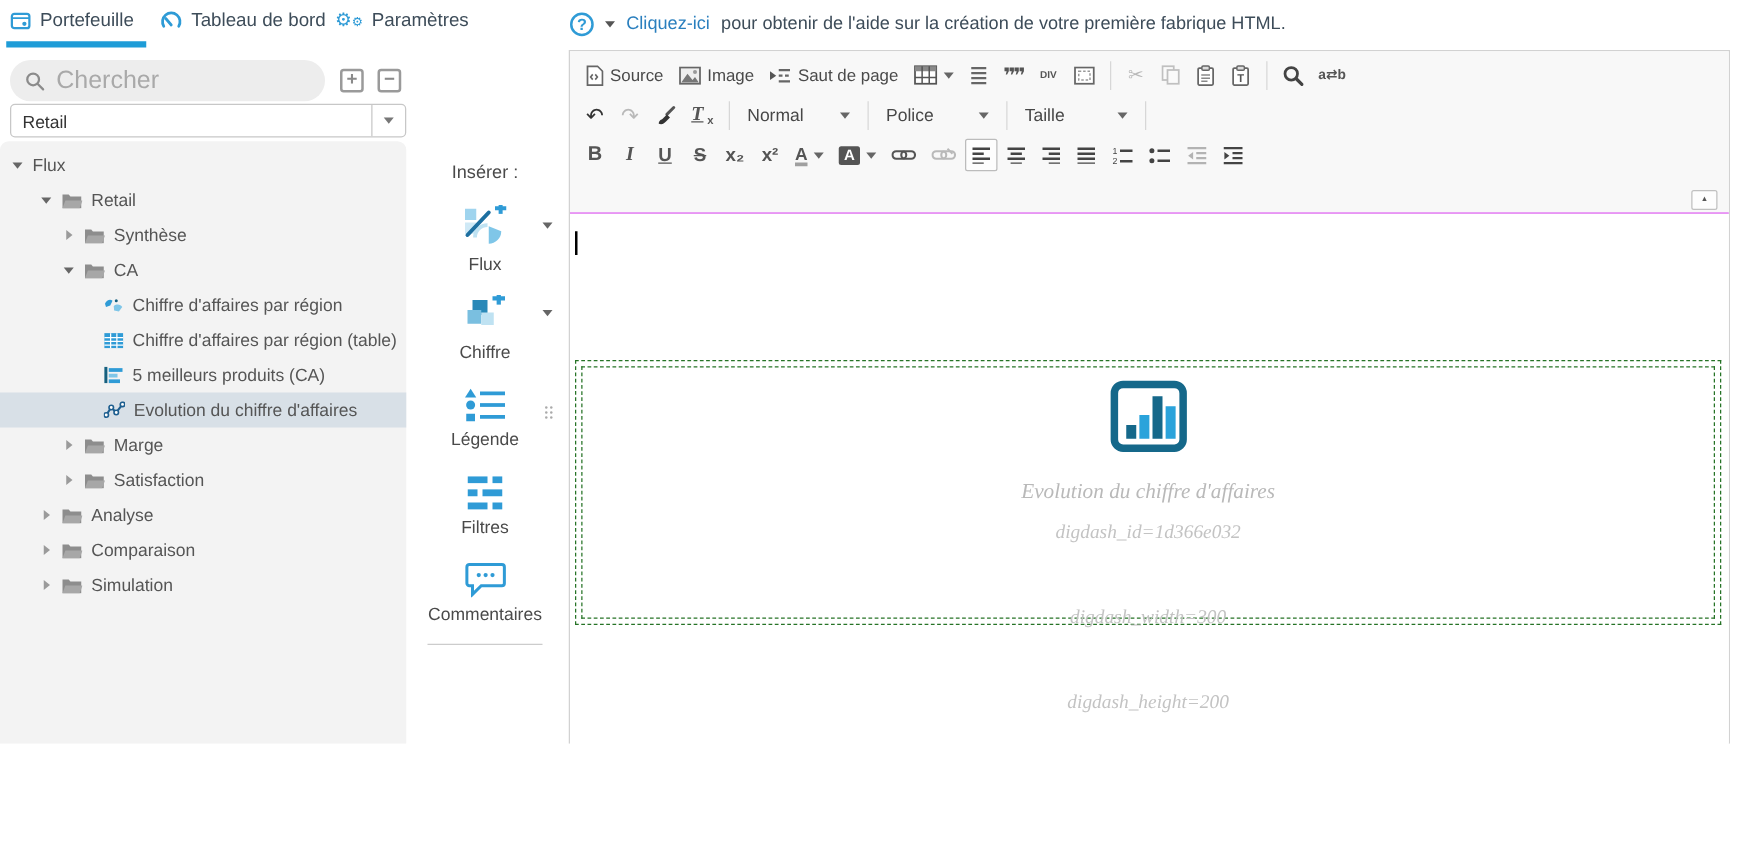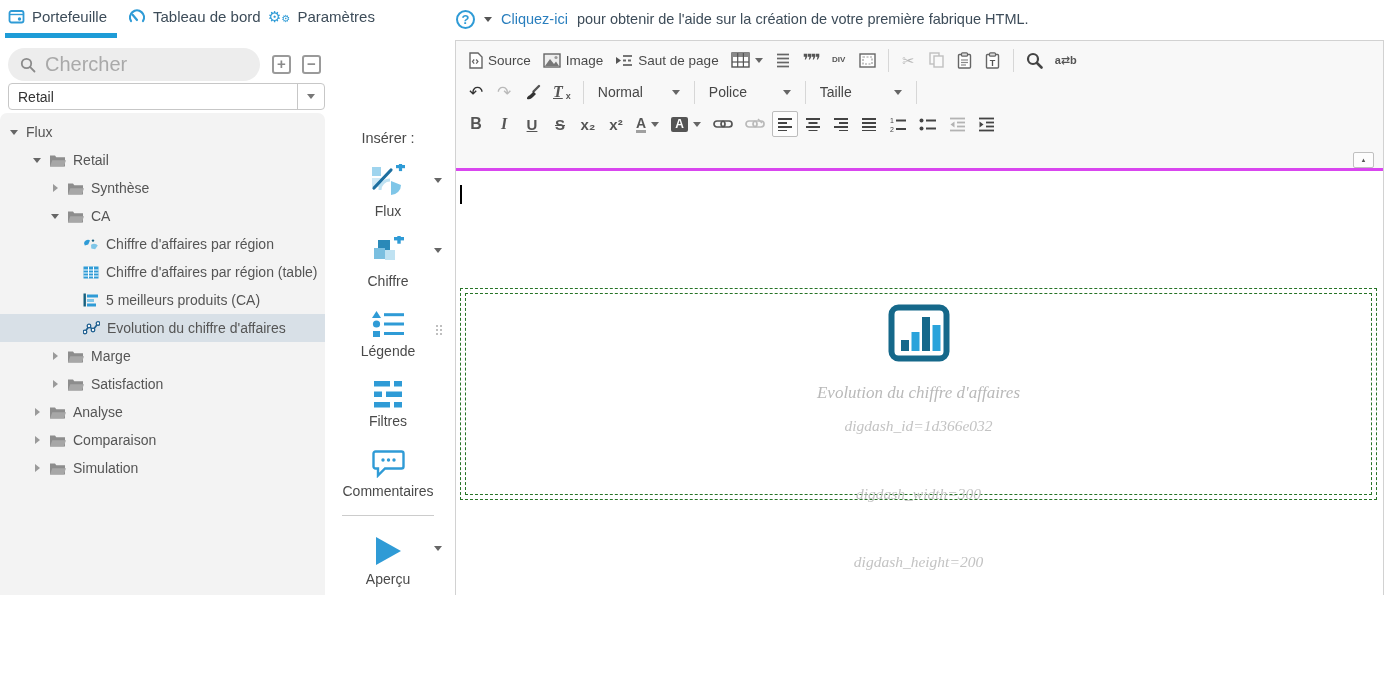--- a/index.html
+++ b/index.html
@@ -55,21 +55,21 @@
   .ins-ic { height:36px; display:flex; align-items:flex-end; justify-content:center; margin-bottom:5px; }
   .ins-label { font-size:14px; color:#4a4a4a; }
   .ins-dd { position:absolute; right:2px; top:16px; }
   .ins-divider { width:92px; height:1px; background:#ccc; margin:16px auto 14px auto; }
   #splitter { position:absolute; left:436px; top:325px; width:7px; height:18px; cursor:col-resize;
               display:grid; grid-template-columns:2px 2px; grid-auto-rows:2px; gap:2px; }
   #splitter i { background:#aaa; border-radius:50%; }
   
   #editor { position:absolute; left:455px; top:40px; width:929px; height:628px;
             border:1px solid #d2d2d2; background:#fff; display:flex; flex-direction:column; }
-  #ed-toolbar { position:relative; height:130px; background:#f8f8f8; border-bottom:3px solid #d946ef; flex:0 0 auto; }
+  #ed-toolbar { position:relative; height:130px; background:#f8f8f8; border-bottom:1px solid #d946ef; flex:0 0 auto; }
   .tb-row { position:absolute; left:7px; display:flex; align-items:center; gap:2px; height:28px; }
   #tb-row1 { top:5px; } #tb-row2 { top:37px; } #tb-row3 { top:69px; }
   .tb-btn { min-width:26px; height:26px; display:flex; align-items:center; justify-content:center;
             gap:5px; padding:0 4px; color:#4a4a4a; font-size:13.5px; cursor:pointer; border:1px solid transparent; }
   .tb-btn.active { border:1px solid #bcbcbc; background:#fdfdfd; border-radius:2px; }
   .dis { opacity:.38; }
   .tb-sep { width:1px; height:23px; background:#d7d7d7; margin:0 5px; }
   .glyph { font-size:15px; color:#555; font-weight:600; line-height:1; }
   .g-b { font-weight:800; font-size:16px; }
   .g-i { font-style:italic; font-family:"Liberation Serif","DejaVu Serif",serif; font-size:16px; }
@@ -379,29 +379,20 @@
             <circle cx="11" cy="10" r="1.7" fill="#2f9bd6"></circle>
             <circle cx="16.5" cy="10" r="1.7" fill="#2f9bd6"></circle>
             <circle cx="22" cy="10" r="1.7" fill="#2f9bd6"></circle>
           </svg>
       </div>
       <div class="ins-label">Commentaires</div>
     </div>
 
     <div class="ins-divider"></div>
 
-    <div class="ins-item">
-      <div class="ins-ic">
-        <svg width="27" height="30" viewBox="0 0 27 30">
-            <polygon points="1,1 26,15 1,29" fill="#2f9bd6"></polygon>
-          </svg>
-      </div>
-      <span class="ins-dd caret-down" style="border-top-color:#666;"></span>
-      <div class="ins-label">Aperçu</div>
-    </div>
   </div>
 
   <div id="splitter">
       <i></i>
       <i></i>
       <i></i>
       <i></i>
       <i></i>
       <i></i>
     </div>

